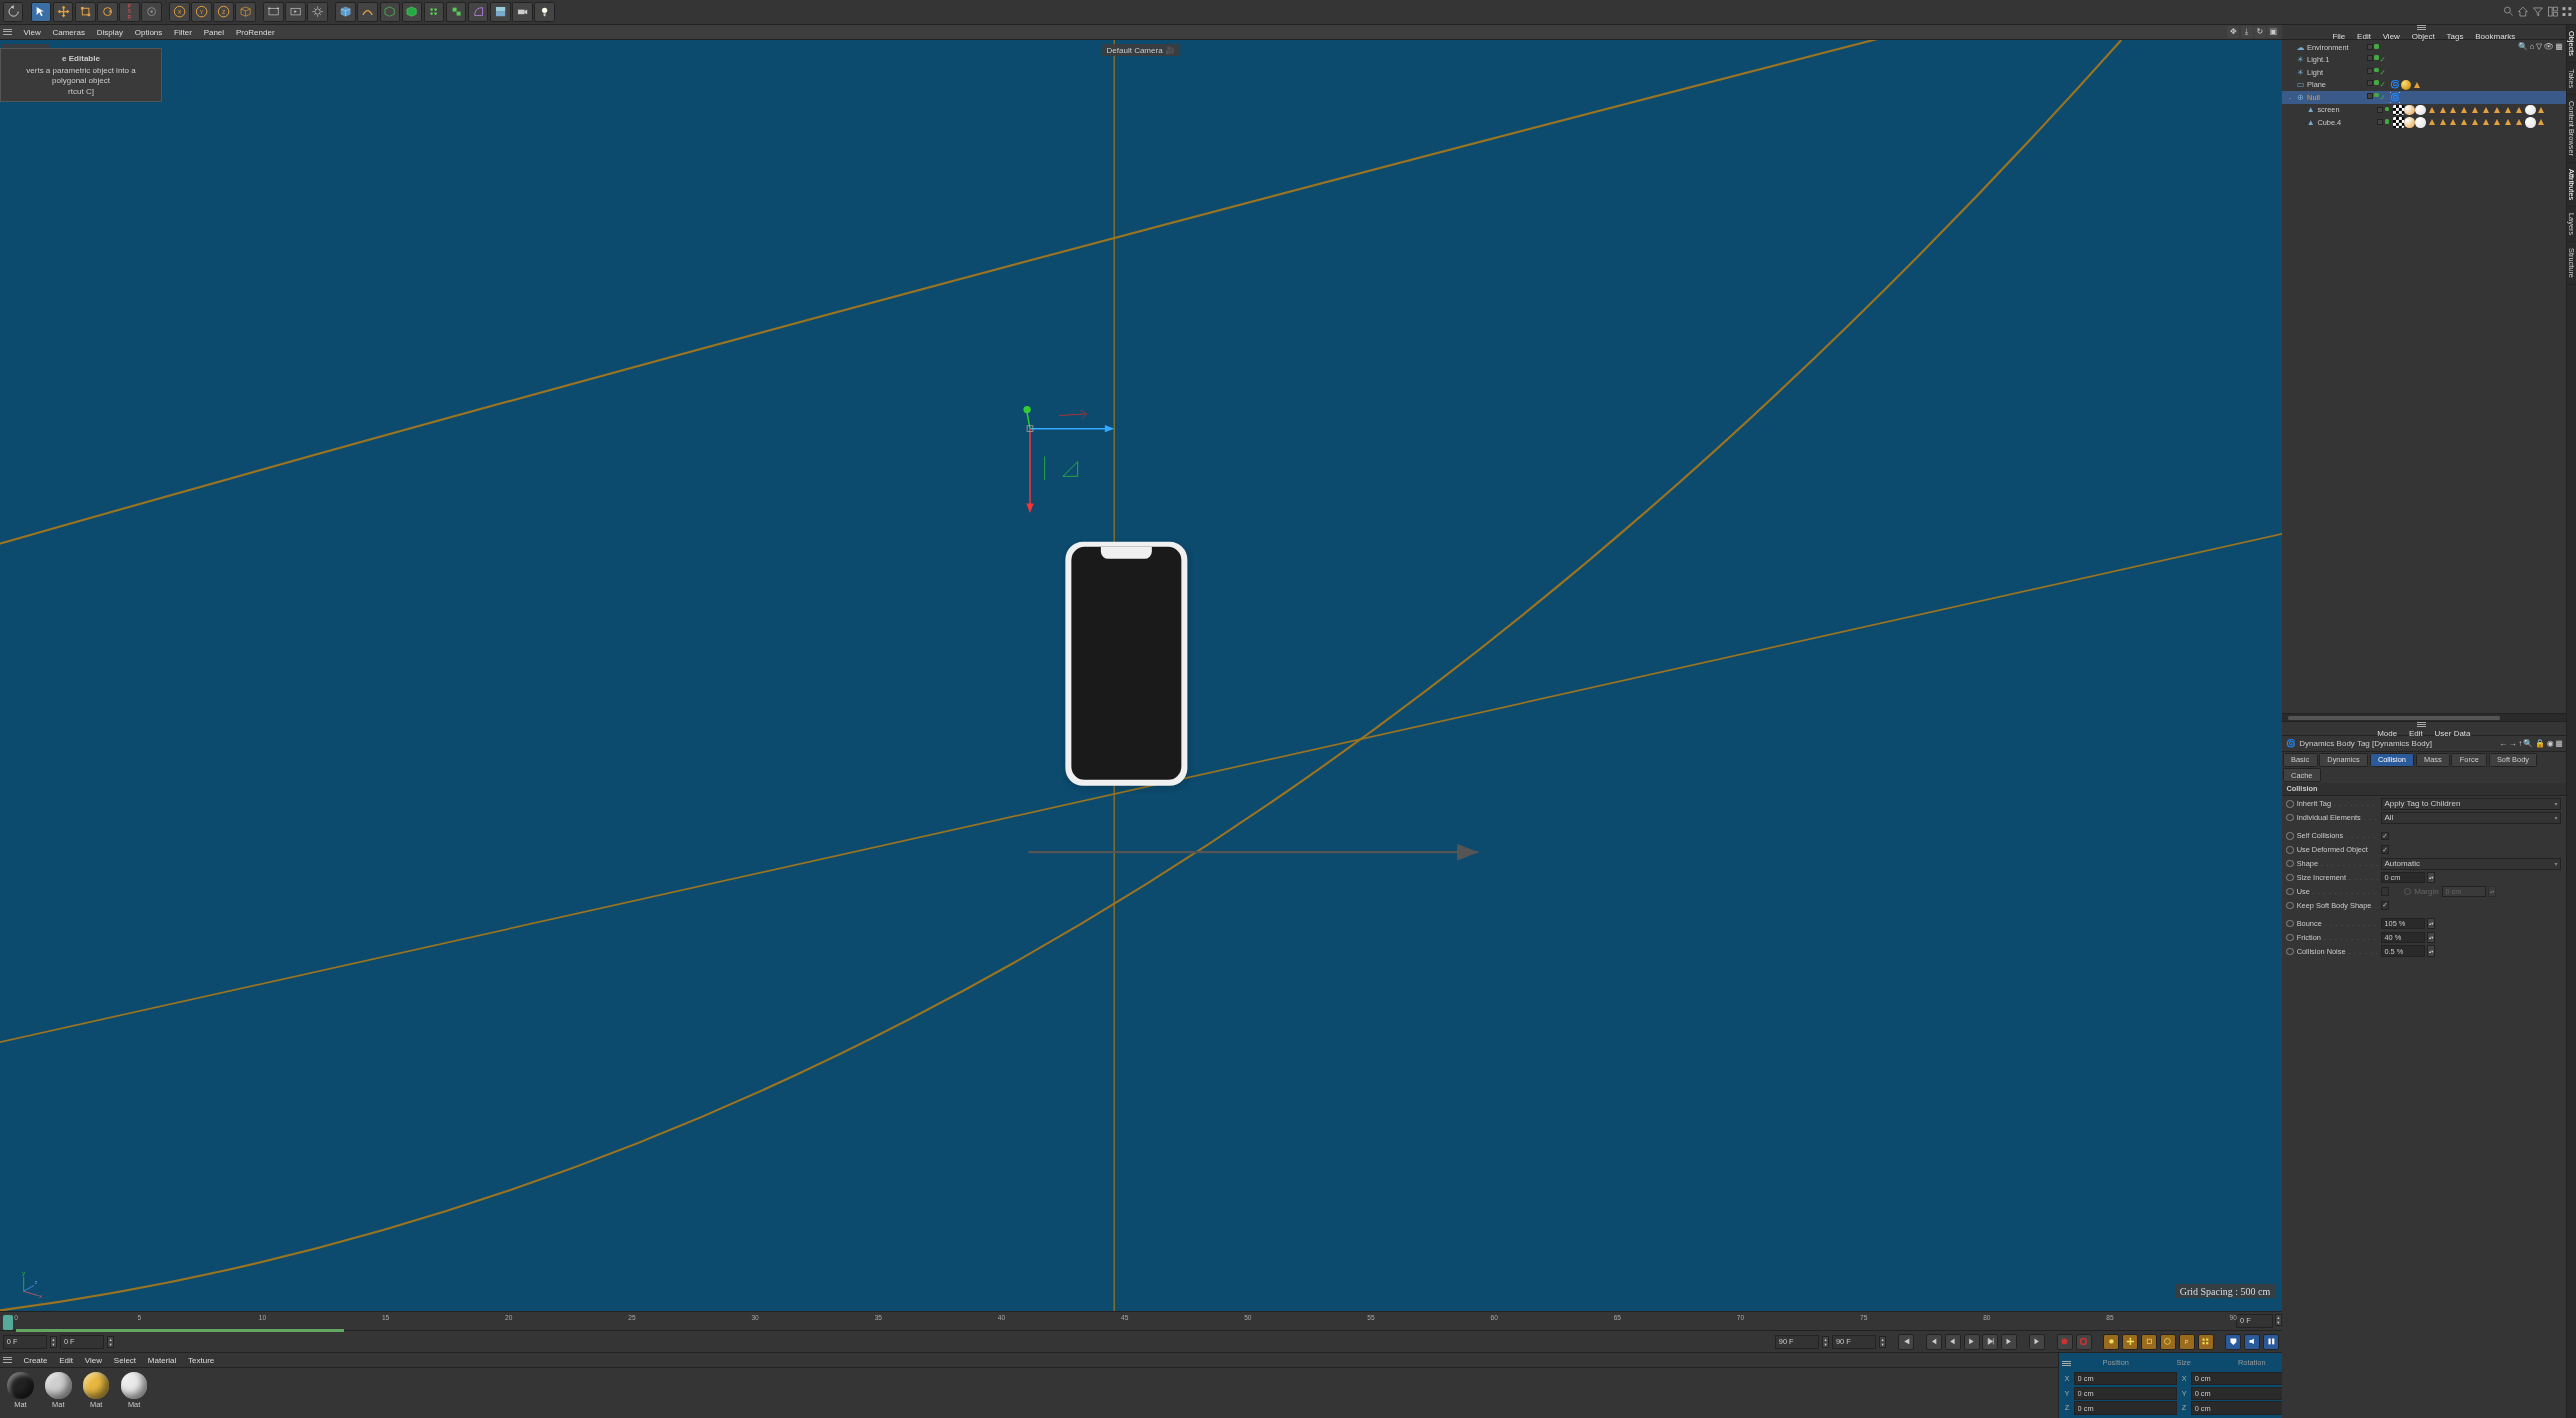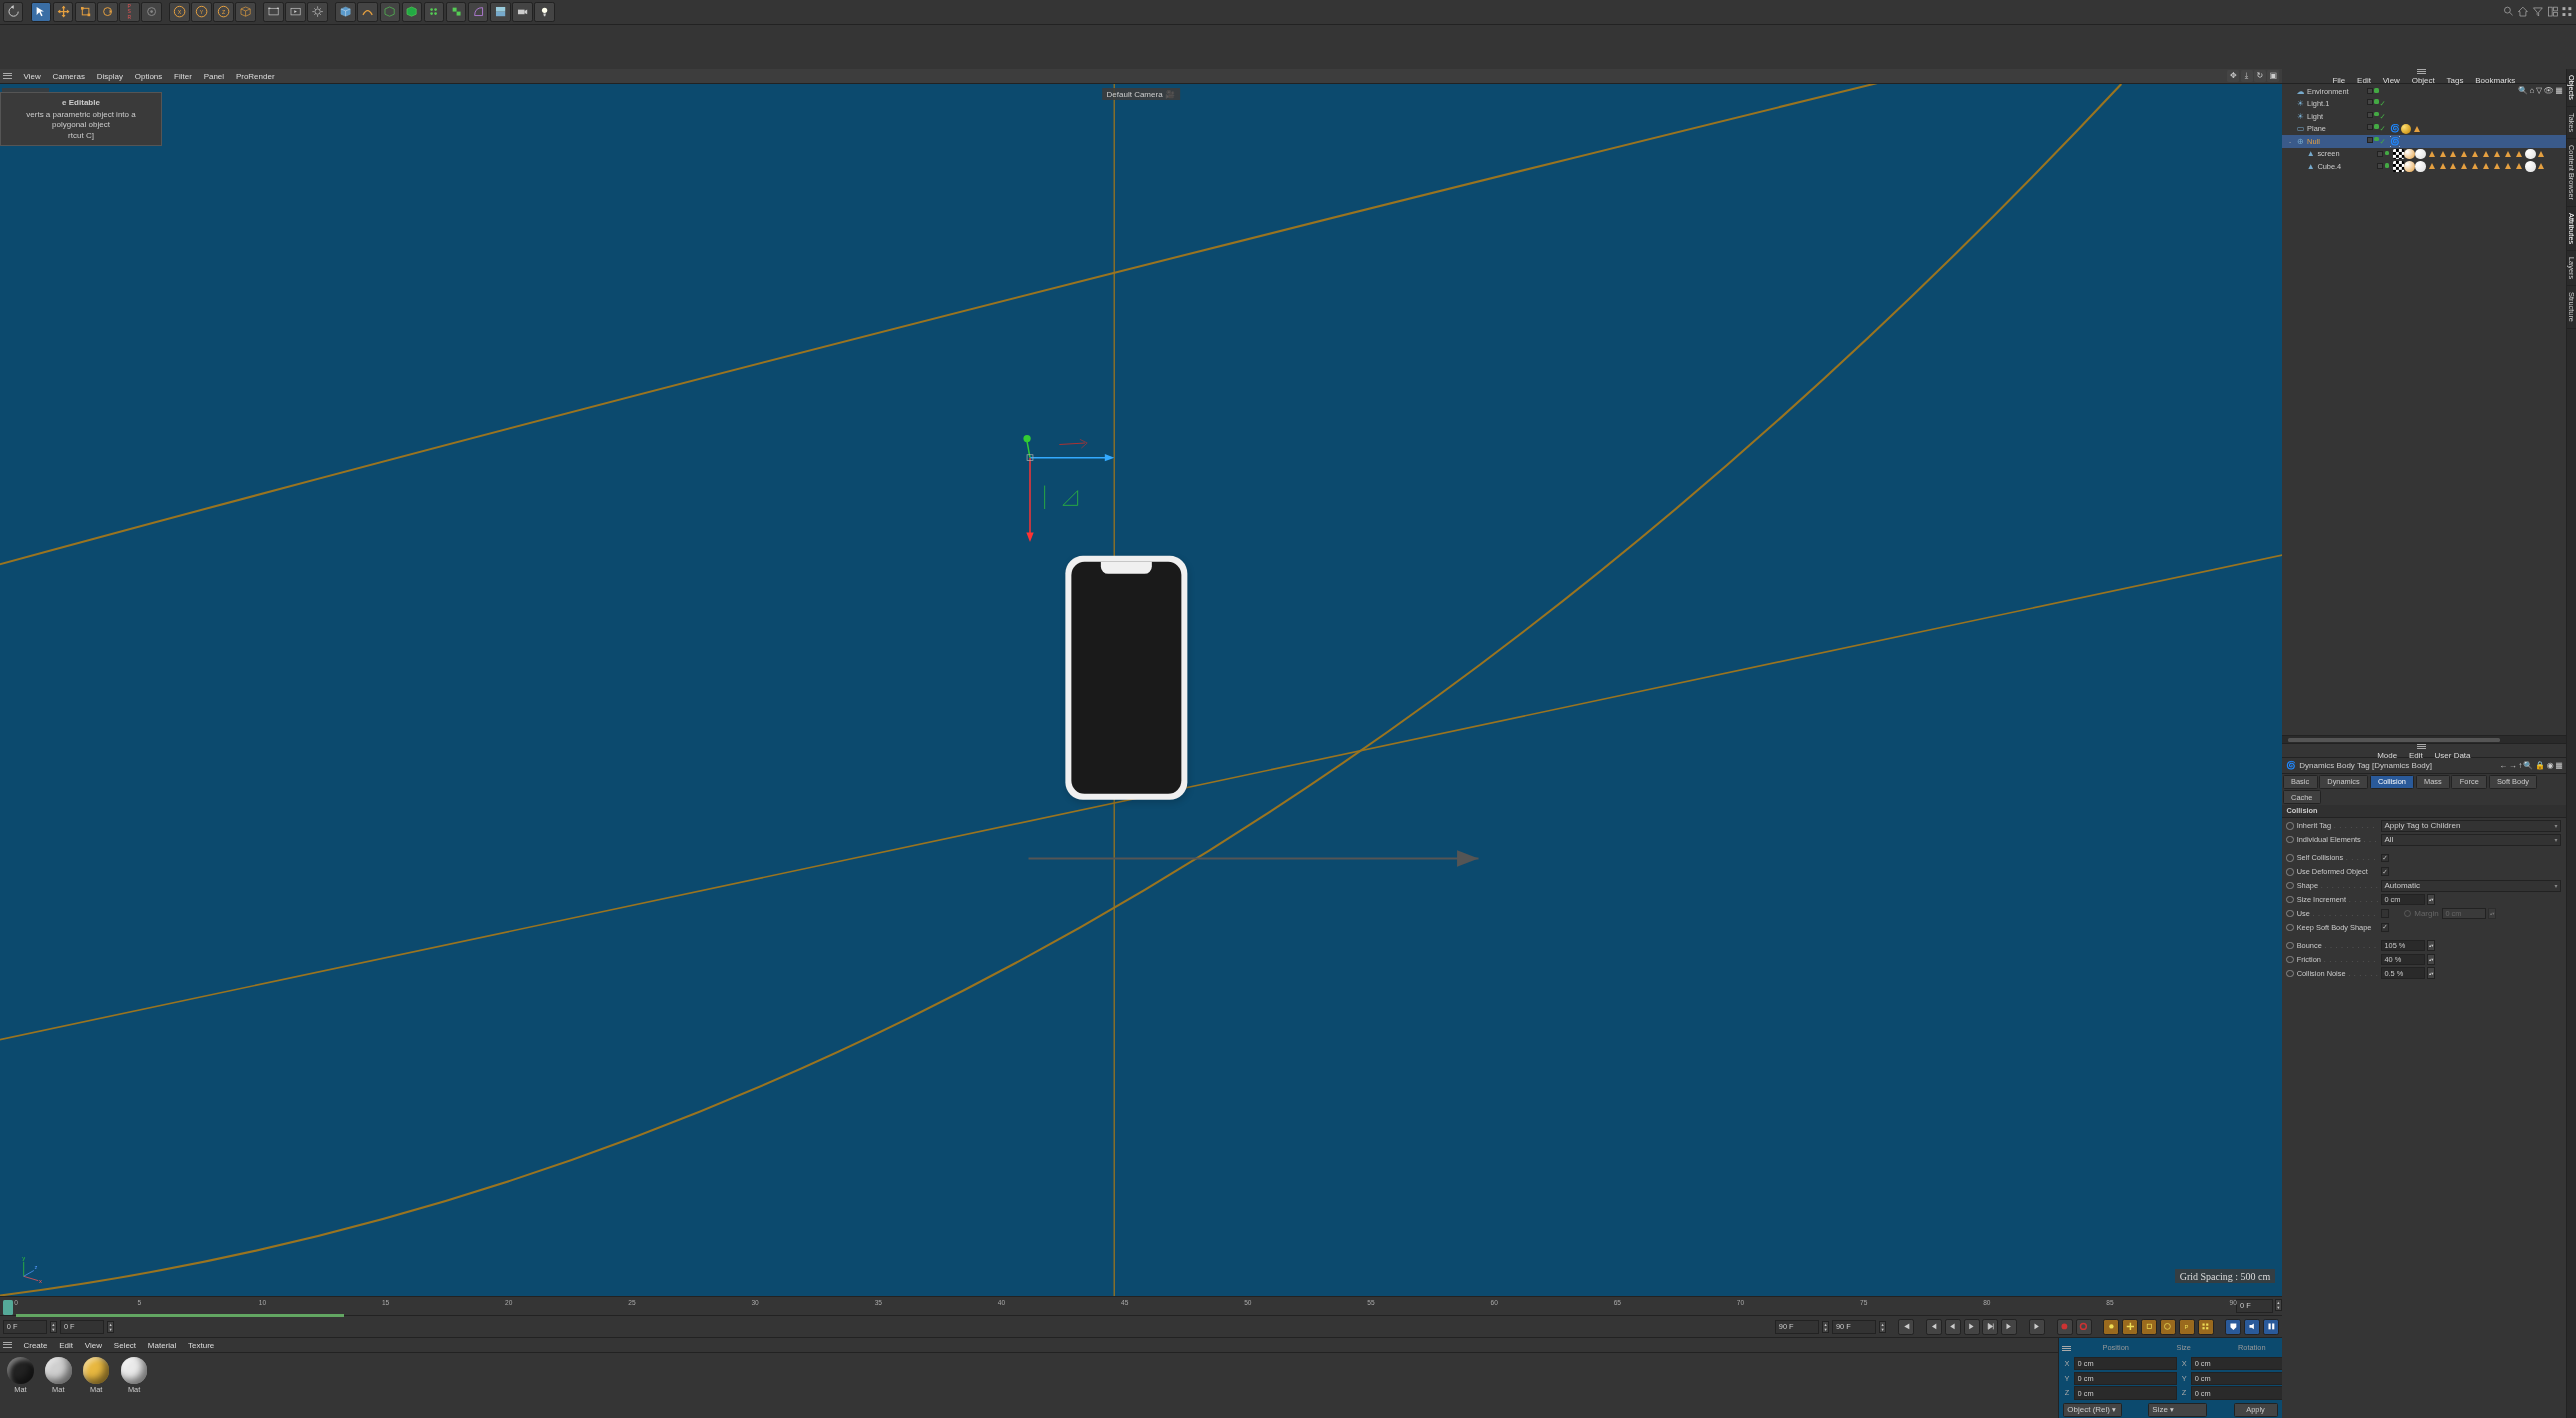--- a/index.html
+++ b/index.html
@@ -7,21 +7,21 @@
 
 
 .top-toolbar { background: #353535; border-bottom: 0.7px solid #222; height: 25px; display: flex; align-items: center; padding: 0 2.9px; gap: 2.9px; }
 .tool-group { display: flex; gap: 1.5px; align-items: center; margin-right: 4.4px; }
 .tool-btn { width: 20.6px; height: 20.6px; background: #444; border: 0.7px solid #222; border-radius: 2.2px; display: flex; align-items: center; justify-content: center; }
 .tool-btn.active { background: #3a6ea5; }
 .tool-btn svg { width: 13.2px; height: 13.2px; }
 .top-right-toolbar { margin-left: auto; display: flex; gap: 2.9px; align-items: center; }
 
 
-.main-area { flex: 1; display: flex; min-height: 0; margin-top: 44px; }
+.main-area { flex: 1; display: flex; min-height: 0; }
 .left-column { flex: 1; display: flex; flex-direction: column; min-width: 0; }
 .right-column { width: 294px; display: flex; min-height: 0; }
 .right-panels { flex: 1; display: flex; flex-direction: column; min-height: 0; }
 .side-tabs { width: 10.3px; background: #2a2a2a; display: flex; flex-direction: column; border-left: 0.7px solid #222;}
 .side-tab { writing-mode: vertical-rl; padding: 5.9px 0.7px; border-bottom: 0.7px solid #222; font-size:7.4px; text-align: center;}
 .side-tab.active { color: #fff; }
 
 
 .viewport-menubar { height: 14.7px; background: #3d3d3d; border-bottom: 0.7px solid #222; display: flex; align-items: center; padding: 0 2.9px; gap: 1.5px;}
 .menu-item { padding: 1.5px 5.9px; color: #ddd; font-size: 8px; }
@@ -52,21 +52,21 @@
 .frame-out-field { width: 37px; background:#333; border:0.7px solid #222; color:#ccc; padding:1.5px 2.9px; font-size:7.4px; margin-right:1.5px;}
 .timeline-controls { height: 20.6px; display: flex; align-items: center; padding: 0 2.9px; gap: 2.9px; }
 .frame-field { width: 44px; background:#333; border:0.7px solid #222; color:#ccc; padding: 1.5px 2.9px; font-size:7.4px;}
 .spacer-flex { flex:1; }
 .play-btn { width: 16px; height: 16px; background: #444; border:0.7px solid #222; border-radius:2.2px; display:flex; align-items:center; justify-content:center;}
 .play-btn.red svg { fill:#c33;}
 .play-btn.orange { background:#9a6a1e;}
 .play-btn svg { width:8.8px; height:8.8px; fill:#ccc;}
 
 
-.bottom-row { height: 81px; display: flex; border-top: 0.7px solid #222; }
+.bottom-row { height: 66px; display: flex; border-top: 0.7px solid #222; }
 .materials-panel { flex: 1; background: #353535; display:flex; flex-direction:column;}
 .panel-menubar { height: 14.7px; display: flex; align-items: center; padding: 0 2.9px; gap: 1.5px; border-bottom:0.7px solid #222;}
 .materials-grid { flex:1; display: flex; gap: 5.9px; padding: 4.4px; align-items: flex-start; }
 .mat-item { display: flex; flex-direction: column; align-items: center; gap: 1.5px; width: 32px;}
 .mat-sphere { width: 26.5px; height: 26.5px; border-radius: 50%; box-shadow: inset -4.4px -4.4px 7.4px rgba(0,0,0,0.5), inset 2.9px 2.9px 4.4px rgba(255,255,255,0.4);}
 .mat-label { font-size: 7.4px;}
 .coords-panel { width: 224px; background: #0c4a6e; border-left:0.7px solid #222; padding: 2.9px;}
 .coords-header { display: grid; grid-template-columns: 10.3px 1fr 10.3px 1fr 10.3px 1fr; gap:1.5px; margin-bottom:1.5px;}
 .coords-header span { font-size: 7.4px; color:#999; text-align:center;}
 .coords-row { display: grid; grid-template-columns: 10.3px 1fr 10.3px 1fr 10.3px 1fr; gap:1.5px; margin-bottom:1.5px;}

